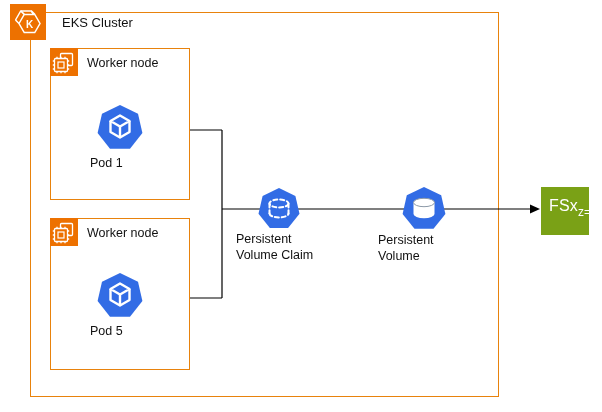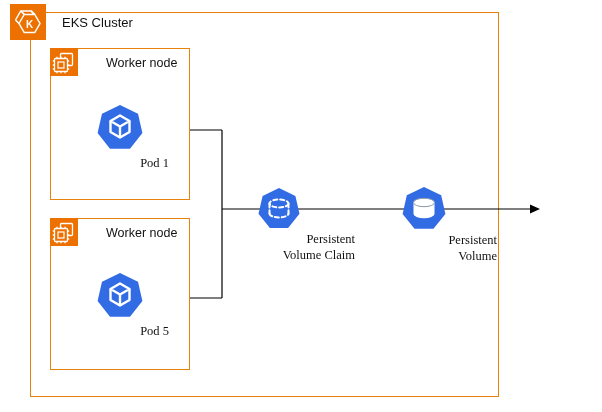--- a/index.html
+++ b/index.html
@@ -1,22 +1,22 @@
 <!DOCTYPE html>
 <html><head>
 <meta charset="utf-8">
 <style>
   html,body{margin:0;padding:0;background:#fff;}
   .canvas{position:relative;width:602px;height:412px;background:#ffffff;overflow:hidden;
           font-family:"Liberation Sans", sans-serif;color:#111;}
   .group-box{position:absolute;border:1.5px solid #E8820C;background:transparent;box-sizing:border-box;}
   .node-box{position:absolute;border:1px solid #E8820C;background:#ffffff;box-sizing:border-box;}
   .icon-sq{position:absolute;display:flex;align-items:center;justify-content:center;}
-  .lbl{position:absolute;font-size:12.5px;line-height:16px;white-space:pre-line;margin-left:19px;}
-  .lbl.center{text-align:right;font-family:Liberation Serif, serif;}
+  .lbl{position:absolute;font-size:12.5px;line-height:16px;white-space:pre-line;}
+  .lbl.center{text-align:left;}
   .cluster-lbl{position:absolute;font-size:13px;line-height:16px;}
   .fsx{position:absolute;background:#7AA116;color:#fff;box-sizing:border-box;
        padding:11px 0 0 8px;line-height:1;}
   .fsx .main{font-size:16px;letter-spacing:0.2px;}
   .fsx .sub{font-size:12px;position:relative;top:5px;left:0px;font-weight:500;}
   svg{display:block;}
   .overlay{position:absolute;left:0;top:0;pointer-events:none;}
 </style>
 </head>
 <body>
@@ -110,14 +110,17 @@
   <div class="icon-sq" style="left:401px;top:186px;width:46px;height:46px;">
     <svg width="46" height="46" viewBox="0 0 46 46">
       <path d="M23 1 L5.8 9.3 L1.6 27.9 L13.5 42.8 L32.5 42.8 L44.4 27.9 L40.2 9.3 Z" fill="#326CE5"></path>
       <path d="M12.5 16.5 L12.5 28 A10.5 4.2 0 0 0 33.5 28 L33.5 16.5 Z" fill="#ffffff"></path>
       <ellipse cx="23" cy="16.5" rx="10.5" ry="4.2" fill="#ffffff" stroke="#8d9aa8" stroke-width="1"></ellipse>
     </svg>
   </div>
   <div class="lbl center" style="left:378px;top:232px;width:100px;">Persistent
 Volume</div>
 
+  <div class="fsx" style="left:541px;top:187px;width:48px;height:48px;">
+    <span class="main">FSx</span><span class="sub">z=</span>
+  </div>
 
 </div>
 
 </body></html>

